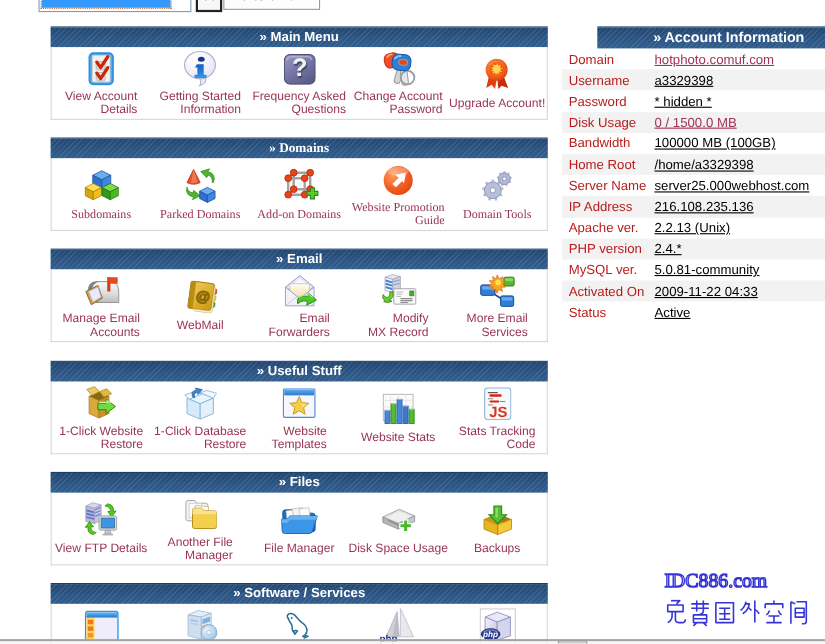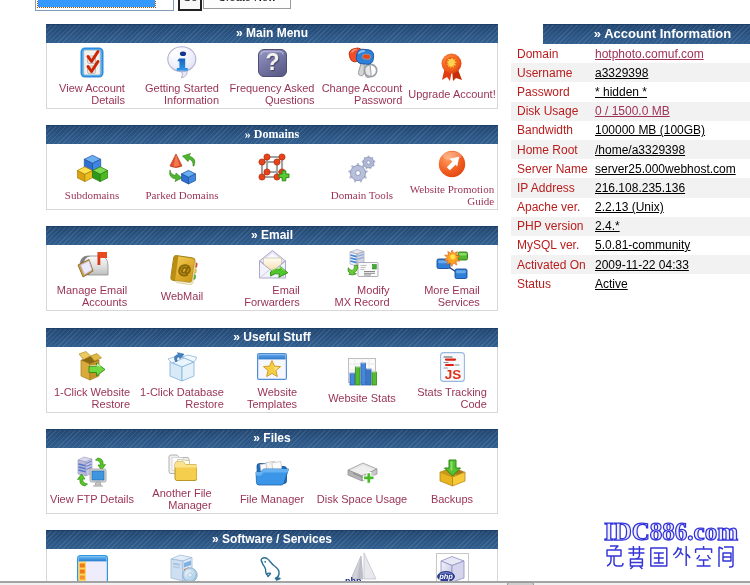--- a/index.html
+++ b/index.html
@@ -30,21 +30,21 @@
 
 #selbox{position:absolute;left:35px;top:-12px;width:137px;height:21px;background:#fff;border:1px solid #7f9db9;}
 #selin{position:absolute;left:2px;top:2px;width:117px;height:16px;background:#3399ff;outline:1px dotted #b05000;}
 #gob{position:absolute;left:178px;top:-13px;width:20px;height:20px;background:#f7f7f7;border:2px solid #222;color:#000;font-size:11px;text-align:center;line-height:16px;font-weight:normal;}
 #cnb{position:absolute;left:203px;top:-13px;width:86px;height:20px;background:#fdfdfd;border:1px solid #9a9a9a;color:#000;font-size:11px;text-align:center;line-height:19px;}
 
 #bline{position:absolute;left:0;top:581px;width:750px;height:2px;background:#a3a3a3;z-index:50;}
 #btrack{position:absolute;left:0;top:583px;width:750px;height:2px;background:#f1f1f1;z-index:50;}
 #bthumb{position:absolute;left:507px;top:582px;width:25px;height:3px;background:#cfcfcf;border:1px solid #9a9a9a;border-radius:2px;z-index:51;}
 
-#wm1{position:absolute;left:604px;top:518px;font-family:"Liberation Serif",serif;font-size:25px;font-weight:bold;letter-spacing:0px;color:#eeeefc;-webkit-text-stroke:1.25px #3232da;}
+#wm1{position:absolute;left:604px;top:518px;font-family:"Liberation Serif",serif;font-size:18px;font-weight:normal;letter-spacing:0px;color:#eeeefc;-webkit-text-stroke:1.25px #3232da;}
 #wm2{position:absolute;left:603px;top:545px;}
 </style>
 </head>
 <body>
 <div id="selbox">
     <div id="selin"></div>
   </div>
 <div id="gob">Go</div>
 <div id="cnb">Create New</div>
 
@@ -210,20 +210,46 @@
               <circle cx="23" cy="9" r="3.1"></circle>
               <circle cx="13" cy="4" r="3.1"></circle>
               <circle cx="28" cy="4" r="3.1"></circle>
               <circle cx="8" cy="24" r="3.1"></circle>
               <circle cx="13" cy="19" r="3.1"></circle>
               <circle cx="28" cy="19" r="3.1"></circle>
               <circle cx="23" cy="24" r="3.1"></circle>
             </g>
             <path d="M29 21.5 h3.2 v-3.2 h3.6 v3.2 h3.2 v3.6 h-3.2 v3.2 h-3.6 v-3.2 h-3.2 z" transform="translate(-4,-0.5)" fill="#58ca34" stroke="#2e8814" stroke-width="1"></path>
           </svg>
+        </div>
+        <div class="lbl">
+          <div>Add-on Domains</div>
+        </div>
+      </div>
+  <div class="cell">
+        <div class="ic">
+          <svg width="28" height="28" viewBox="0 0 28 28">
+            <defs>
+              <radialGradient id="g10" cx="0.35" cy="0.3" r="0.9">
+                <stop offset="0" stop-color="#ff9e62"></stop>
+                <stop offset="0.55" stop-color="#f15c20"></stop>
+                <stop offset="1" stop-color="#d83c08"></stop>
+              </radialGradient>
+            </defs>
+            <circle cx="14" cy="14" r="13.2" fill="url(#g10)"></circle>
+            <path d="M8.5 13 L8.5 8.5 L13 8.5 M19.5 19.5 L9.5 9.5" fill="none" stroke="#ffffff" stroke-width="0"></path>
+            <path d="M9 19 L16.2 11.8 L12.8 8.4 L20.8 7.2 L19.6 15.2 L16.2 11.8" fill="none"></path>
+            <path d="M8.2 19.8 L15.4 12.6 L11.6 8.8 L21.2 6.8 L19.2 16.4 L15.4 12.6 Z" fill="#ffffff" transform="rotate(0 14 14)"></path>
+            <path d="M8.2 19.8 L11 22 L15.4 12.6" fill="none"></path>
+            <rect x="9" y="13.4" width="9" height="4.4" fill="#ffffff" transform="rotate(-45 13.5 15.6)"></rect>
+            <ellipse cx="14" cy="6" rx="9.5" ry="4.2" fill="#ffffff" opacity="0.25"></ellipse>
+          </svg>
+        </div>
+        <div class="lbl">
+          <div>Website Promotion<br>Guide</div>
         </div>
       </div>
   <div class="cell">
         <div class="ic dn">
           <svg width="31" height="29" viewBox="0 0 31 29">
             <rect x="9.784" y="9.12" width="2.432" height="3.42" rx="1" fill="#b8bfda" transform="rotate(0 11 19)"></rect>
             <rect x="9.784" y="9.12" width="2.432" height="3.42" rx="1" fill="#b8bfda" transform="rotate(40 11 19)"></rect>
             <rect x="9.784" y="9.12" width="2.432" height="3.42" rx="1" fill="#b8bfda" transform="rotate(80 11 19)"></rect>
             <rect x="9.784" y="9.12" width="2.432" height="3.42" rx="1" fill="#b8bfda" transform="rotate(120 11 19)"></rect>
             <rect x="9.784" y="9.12" width="2.432" height="3.42" rx="1" fill="#b8bfda" transform="rotate(160 11 19)"></rect>
@@ -243,43 +269,20 @@
             <rect x="20.636" y="1.48" width="1.728" height="2.43" rx="1" fill="#b0b8d6" transform="rotate(280 21.5 8.5)"></rect>
             <rect x="20.636" y="1.48" width="1.728" height="2.43" rx="1" fill="#b0b8d6" transform="rotate(320 21.5 8.5)"></rect>
             <circle cx="21.5" cy="8.5" r="5.4" fill="#b0b8d6" stroke="#8890b4" stroke-width="0.8"></circle>
             <circle cx="21.5" cy="8.5" r="1.728" fill="#ffffff" stroke="#8890b4" stroke-width="0.8"></circle>
           </svg>
         </div>
         <div class="lbl">
           <div>Domain Tools</div>
         </div>
       </div>
-  <div class="cell">
-        <div class="ic">
-          <svg width="28" height="28" viewBox="0 0 28 28">
-            <defs>
-              <radialGradient id="g10" cx="0.35" cy="0.3" r="0.9">
-                <stop offset="0" stop-color="#ff9e62"></stop>
-                <stop offset="0.55" stop-color="#f15c20"></stop>
-                <stop offset="1" stop-color="#d83c08"></stop>
-              </radialGradient>
-            </defs>
-            <circle cx="14" cy="14" r="13.2" fill="url(#g10)"></circle>
-            <path d="M8.5 13 L8.5 8.5 L13 8.5 M19.5 19.5 L9.5 9.5" fill="none" stroke="#ffffff" stroke-width="0"></path>
-            <path d="M9 19 L16.2 11.8 L12.8 8.4 L20.8 7.2 L19.6 15.2 L16.2 11.8" fill="none"></path>
-            <path d="M8.2 19.8 L15.4 12.6 L11.6 8.8 L21.2 6.8 L19.2 16.4 L15.4 12.6 Z" fill="#ffffff" transform="rotate(0 14 14)"></path>
-            <path d="M8.2 19.8 L11 22 L15.4 12.6" fill="none"></path>
-            <rect x="9" y="13.4" width="9" height="4.4" fill="#ffffff" transform="rotate(-45 13.5 15.6)"></rect>
-            <ellipse cx="14" cy="6" rx="9.5" ry="4.2" fill="#ffffff" opacity="0.25"></ellipse>
-          </svg>
-        </div>
-        <div class="lbl">
-          <div>Website Promotion<br>Guide</div>
-        </div>
-      </div>
  </div>
 </div>
 
 <div class="panel" style="top:226px;">
  <div class="pbar">» Email</div>
  <div class="pbody">
   <div class="cell">
         <div class="ic">
           <svg width="33" height="30" viewBox="0 0 33 30">
             <defs>

